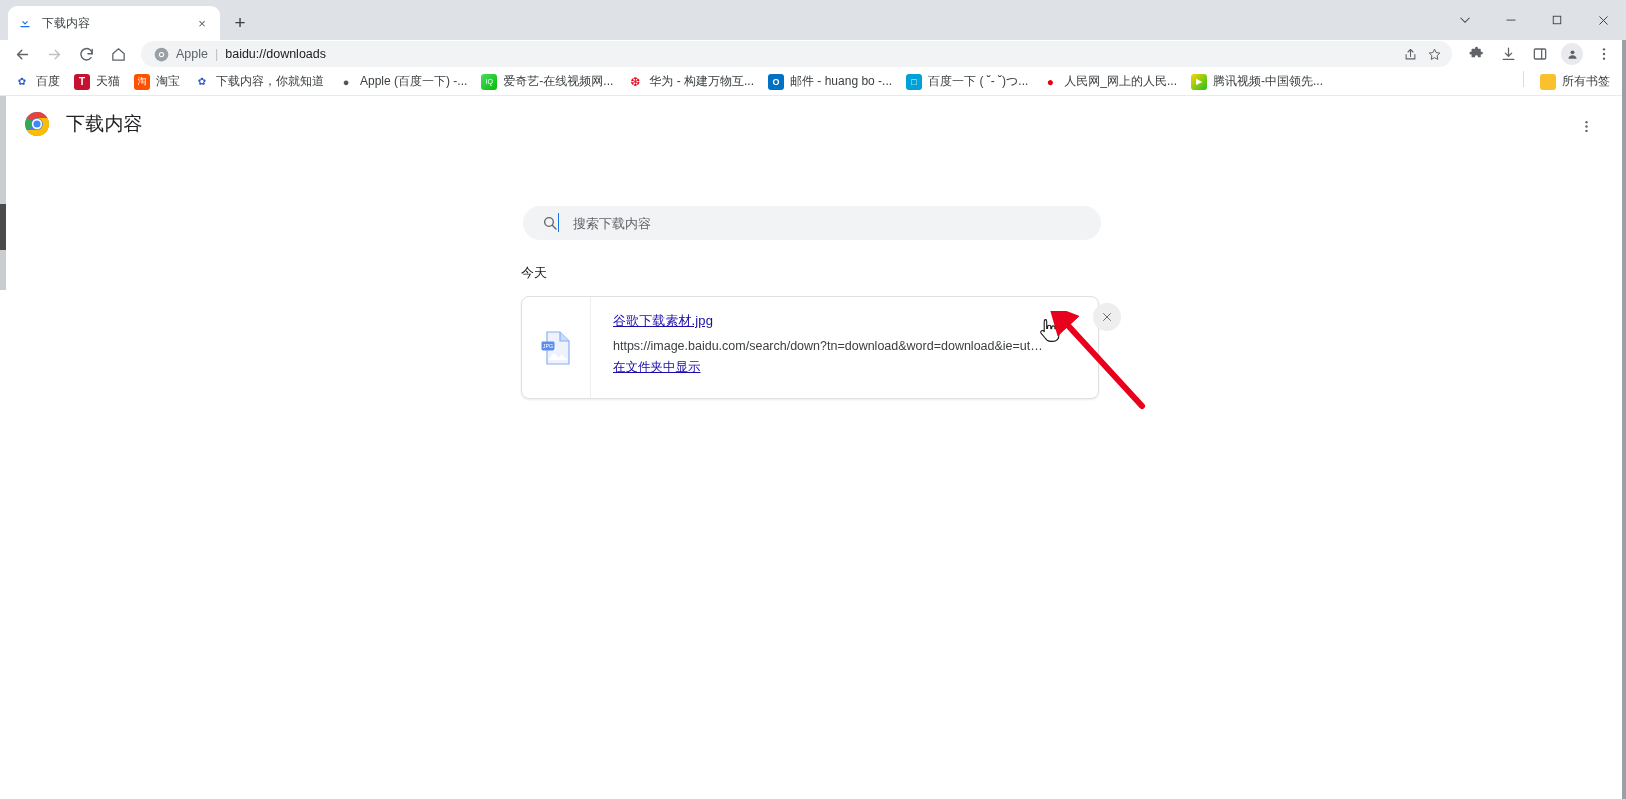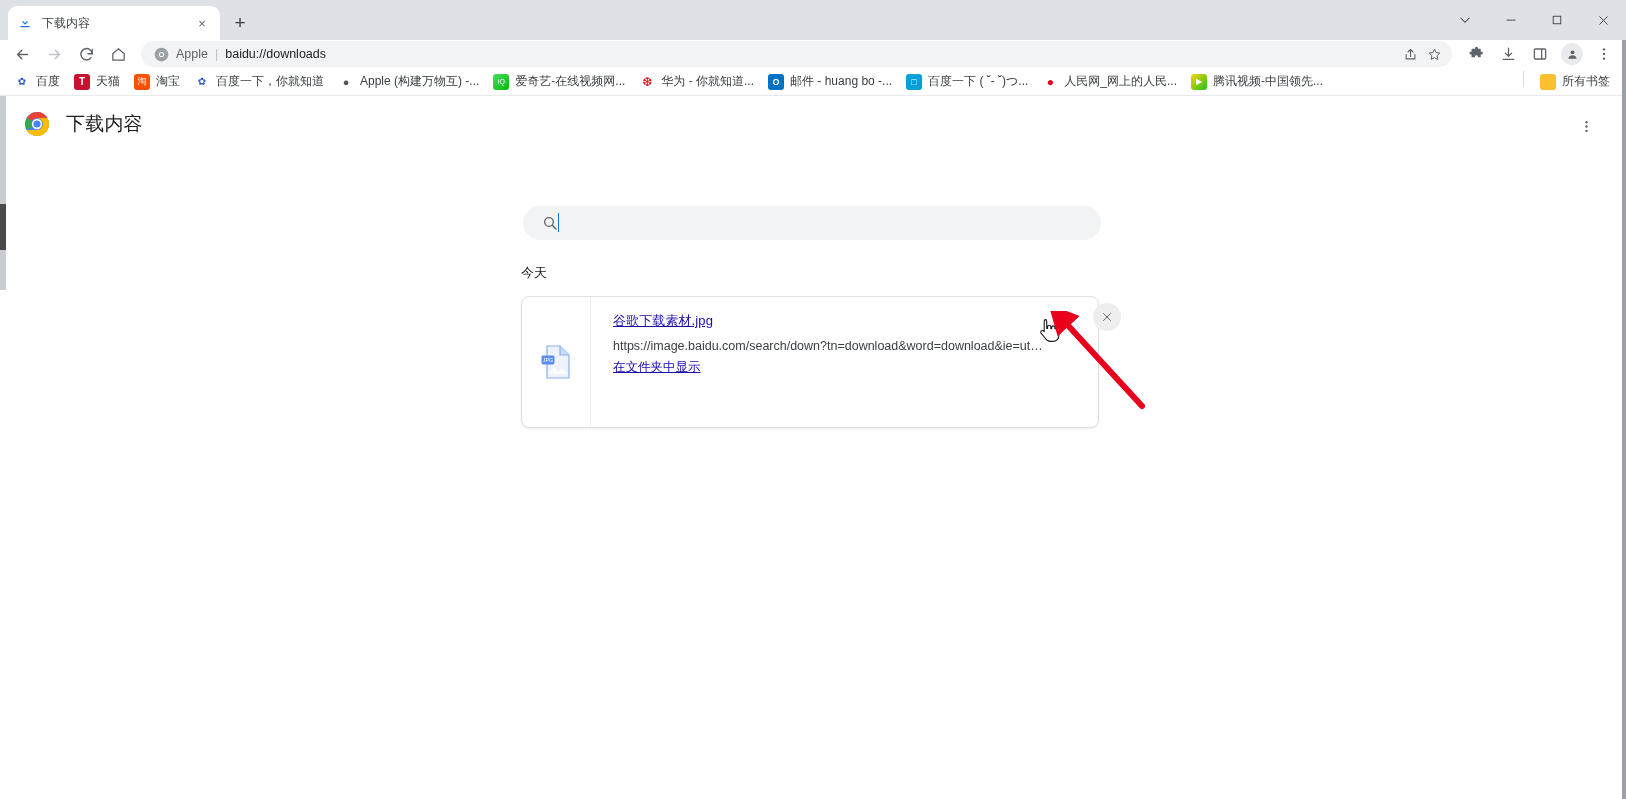--- a/index.html
+++ b/index.html
@@ -127,21 +127,21 @@
   }
 
   
   .day-label {
     position: absolute; left: 521px; top: 168px;
     font-size: 13px; color: #202124; font-weight: 400;
   }
 
   
   .dl-card {
-    position: absolute; left: 521px; top: 200px; width: 578px; height: 132px;
+    position: absolute; left: 521px; top: 200px; width: 578px; height: 103px;
     background: #ffffff; border: 1px solid #e0e0e0; border-radius: 8px;
     box-shadow: 0 1px 2px rgba(60,64,67,.10);
     display: flex; overflow: visible;
   }
   .dl-icon-col {
     width: 69px; flex: 0 0 69px; display: flex; align-items: center; justify-content: center;
     border-right: 1px solid #eeeeee;
   }
   .file-icon { width: 30px; height: 34px; position: relative; }
   .dl-body { flex: 1 1 auto; padding: 14px 16px 0 22px; position: relative; }
@@ -317,33 +317,33 @@
     <div class="bm">
       <span class="bm-ico" style="background:#c41230;color:#fff;font-weight:bold;">T</span>
       <span class="bm-lbl">天猫</span>
     </div>
     <div class="bm">
       <span class="bm-ico" style="background:#ff5000;color:#fff;font-size:9px;">淘</span>
       <span class="bm-lbl">淘宝</span>
     </div>
     <div class="bm">
       <span class="bm-ico" style="background:#ffffff;color:#2b59c3;">✿</span>
-      <span class="bm-lbl">百度一下，你就知道</span>
+      <span class="bm-lbl">下载内容，你就知道</span>
     </div>
     <div class="bm">
       <span class="bm-ico" style="background:#ffffff;color:#555;font-size:11px;">●</span>
-      <span class="bm-lbl">Apple (构建万物互) -...</span>
+      <span class="bm-lbl">Apple (百度一下) -...</span>
     </div>
     <div class="bm">
       <span class="bm-ico" style="background:linear-gradient(135deg,#4cd964,#00be06);color:#fff;font-size:7px;">iQ</span>
       <span class="bm-lbl">爱奇艺-在线视频网...</span>
     </div>
     <div class="bm">
       <span class="bm-ico" style="background:#ffffff;color:#e60012;font-size:12px;">❆</span>
-      <span class="bm-lbl">华为 - 你就知道...</span>
+      <span class="bm-lbl">华为 - 构建万物互...</span>
     </div>
     <div class="bm">
       <span class="bm-ico" style="background:#0072c6;color:#fff;font-weight:bold;font-size:9px;">O</span>
       <span class="bm-lbl">邮件 - huang bo -...</span>
     </div>
     <div class="bm">
       <span class="bm-ico" style="background:#00a1d6;color:#fff;font-size:9px;">□</span>
       <span class="bm-lbl">百度一下 ( ˘- ˘)つ...</span>
     </div>
     <div class="bm">
@@ -382,20 +382,21 @@
       <div class="dl-title">下载内容</div>
     </div>
 
     <div class="search-wrap">
       <span class="search-icon">
         <svg width="16" height="16" viewBox="0 0 24 24" fill="none" stroke="#5f6368" stroke-width="2">
           <circle cx="10.5" cy="10.5" r="6.5"></circle>
             <path d="M15.4 15.4L21 21" stroke-linecap="round"></path>
         </svg>
       </span>
+      <input class="search-input" type="text" placeholder="搜索下载内容" style="">
     </div>
     <div class="caret"></div>
 
     <div class="page-kebab">
       <svg width="15" height="15" viewBox="0 0 24 24" fill="#5f6368">
         <circle cx="12" cy="5" r="1.9"></circle>
           <circle cx="12" cy="12" r="1.9"></circle>
           <circle cx="12" cy="19" r="1.9"></circle>
       </svg>
     </div>

